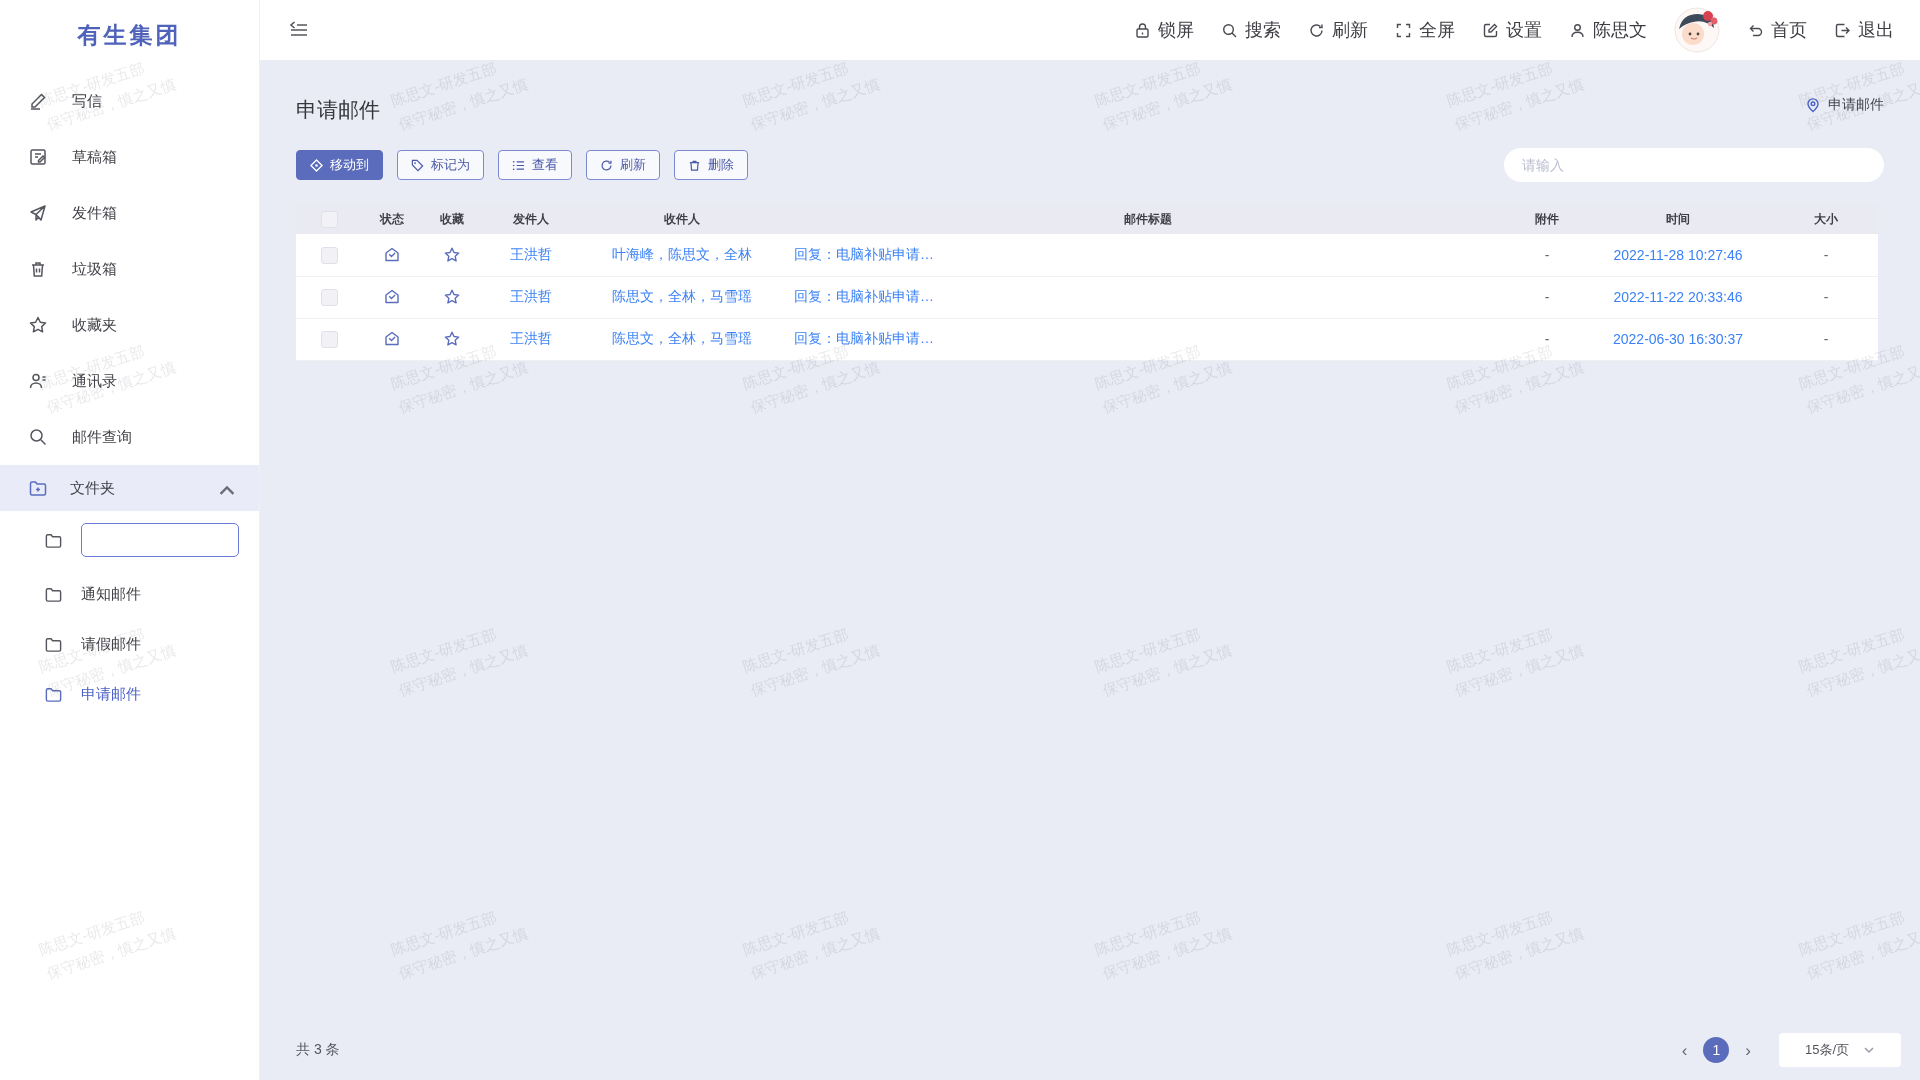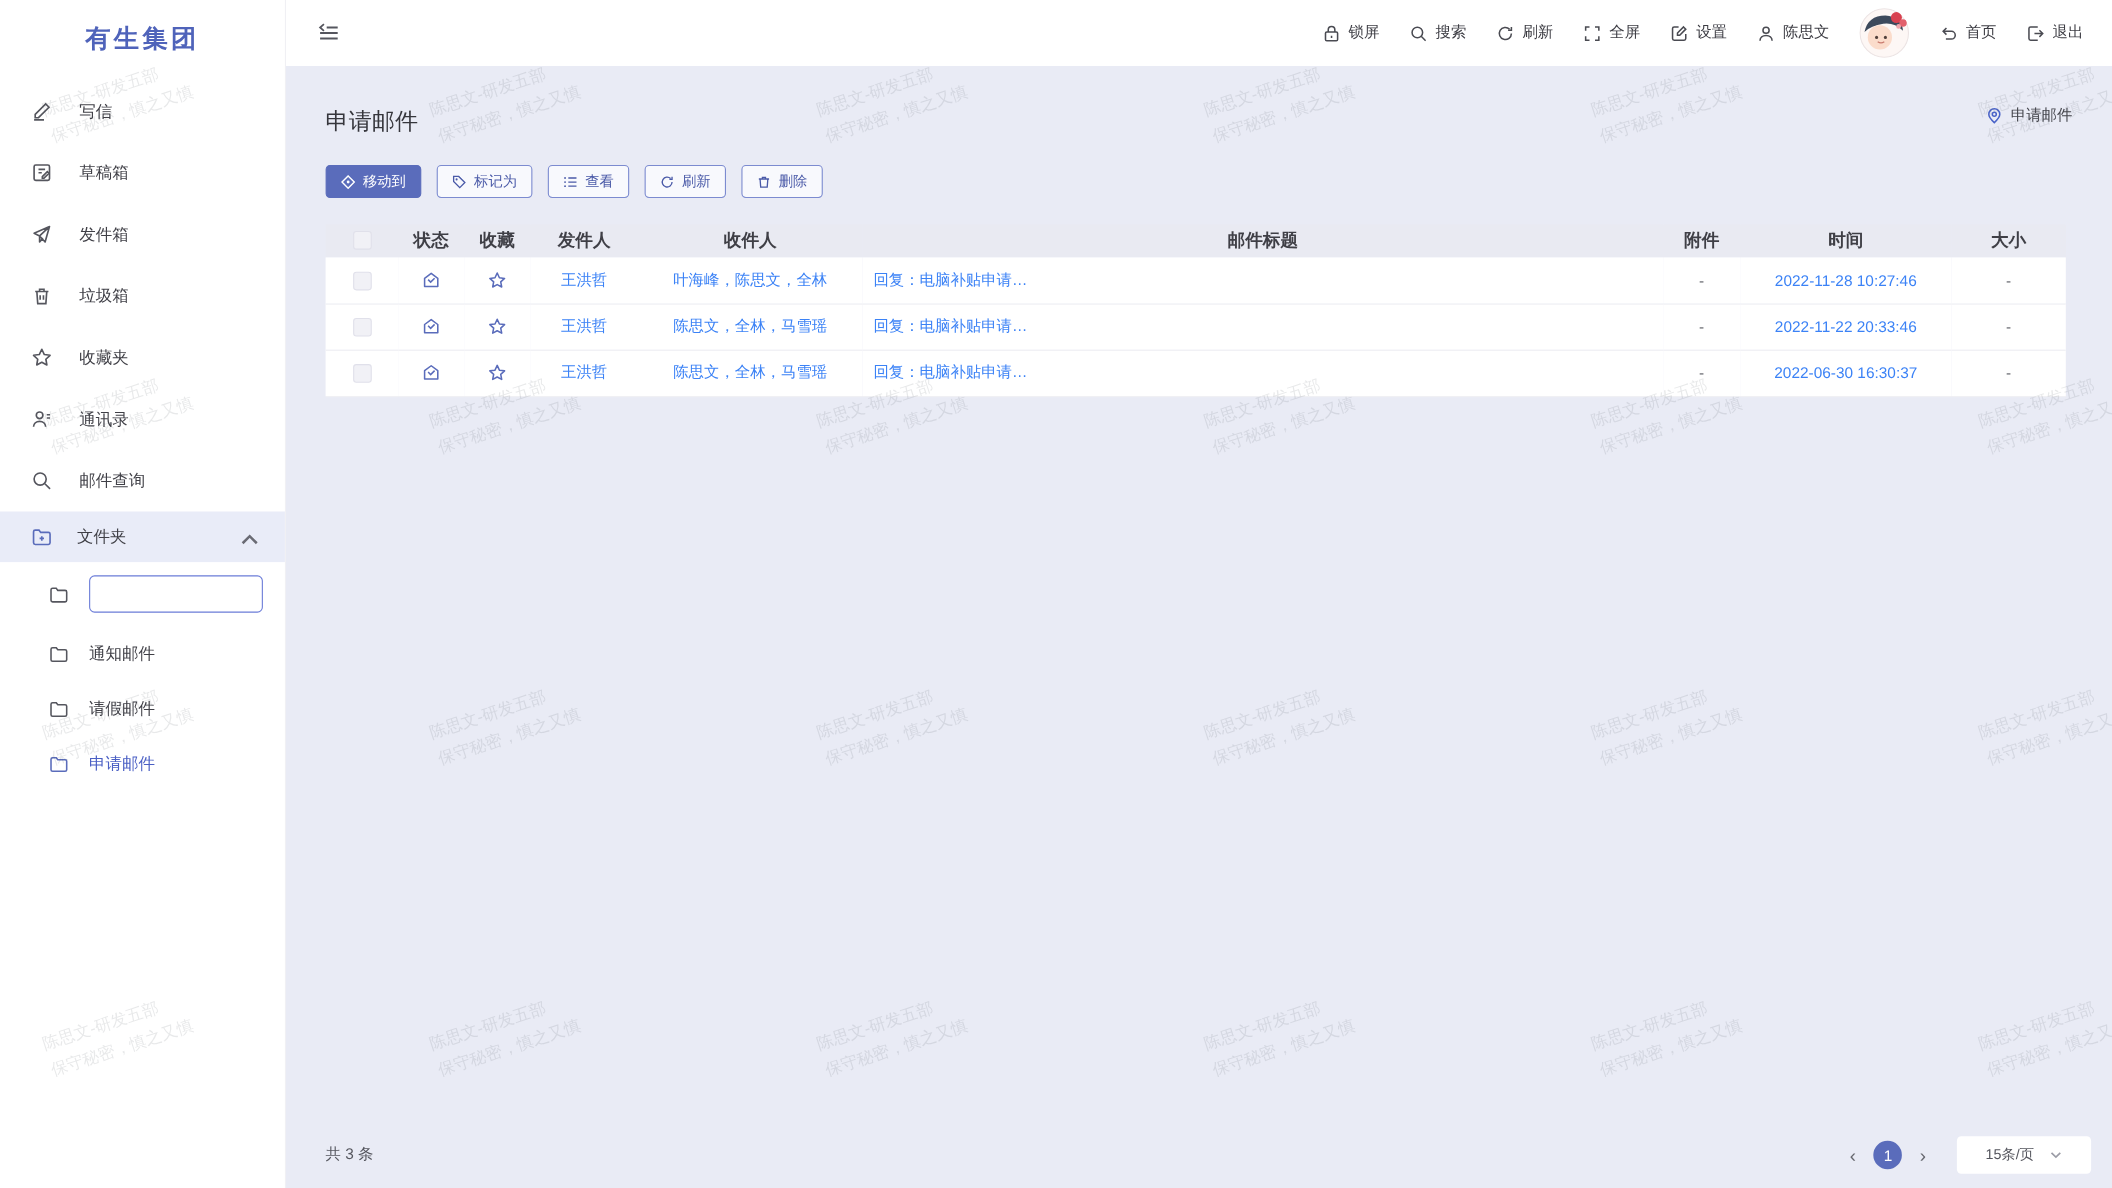--- a/index.html
+++ b/index.html
@@ -22,21 +22,21 @@
   .folder-child svg { width:19px; height:19px; }
   .folder-child.active { color:#4a5fc4; }
   .folder-child.active .ficon { color:#5a6cbb; }
   .folder-input { width:158px; height:34px; border:1px solid #6b7cd8; border-radius:5px; background:#fff; outline:none; padding:0 8px; font-size:14px; }
 
   
   .topbar { position:absolute; left:260px; top:0; width:1660px; height:60px; background:#fff; display:flex; align-items:center; padding:0 26px 0 28px; z-index:2; }
   .collapse-btn { width:22px; height:22px; color:#55565e; cursor:pointer; }
   .collapse-btn svg { width:22px; height:22px; }
   .tb-right { margin-left:auto; display:flex; align-items:center; gap:27px; }
-  .tb-item { display:flex; align-items:center; gap:7px; font-size:14px; color:#3c3c43; cursor:pointer; }
+  .tb-item { display:flex; align-items:center; gap:7px; font-size:18px; color:#3c3c43; cursor:pointer; }
   .tb-item .ticon { width:17px; height:17px; color:#4a4b52; display:flex; }
   .tb-item svg { width:17px; height:17px; }
   .avatar { width:46px; height:46px; border-radius:50%; overflow:hidden; cursor:pointer; flex:0 0 auto; }
 
   
   .content { position:absolute; left:260px; top:60px; width:1660px; height:1020px; background:#e9ebf5; padding:36px 36px 0 36px; }
   .page-title { font-size:21px; color:#36363c; }
   .breadcrumb { position:absolute; top:36px; right:36px; display:flex; align-items:center; gap:7px; font-size:14px; color:#44454c; cursor:pointer; }
   .breadcrumb .bicon { width:16px; height:16px; color:#4a63c8; display:flex; }
   .breadcrumb svg { width:16px; height:16px; }
@@ -45,21 +45,21 @@
   .btn { display:inline-flex; align-items:center; gap:7px; height:30px; padding:0 13px; border-radius:4px; font-size:13px; cursor:pointer;
          border:1px solid #7c8bd0; color:#4a5aa8; background:#f8f9fd; }
   .btn svg { width:13px; height:13px; }
   .btn.primary { background:#5a6cbb; border-color:#5a6cbb; color:#fff; }
   .search-pill { position:absolute; right:0; top:-2px; width:380px; height:34px; border:none; border-radius:17px; background:#fff; padding:0 18px; font-size:14px; color:#44454c; outline:none; }
   .search-pill::placeholder { color:#b9bdcf; }
 
   
   table { border-collapse:collapse; table-layout:fixed; width:1582px; margin-top:24px; }
   thead tr { background:#e9eaf2; height:30px; }
-  thead th { font-size:16px; font-weight:bold; color:#3f3f46; text-align:center; }
+  thead th { font-size:12px; font-weight:bold; color:#3f3f46; text-align:center; }
   tbody tr { background:#fff; height:42px; border-bottom:1px solid #f0f0f4; }
   tbody td { font-size:14px; color:#3b82f6; text-align:center; }
   td.subject { text-align:left; padding-left:10px; }
   td.dim { color:#66676e; }
   .cb { display:inline-block; width:17px; height:17px; border-radius:3px; background:#f1f1f6; border:1px solid #e0e0ea; vertical-align:middle; cursor:pointer; }
   .cell-icon { width:18px; height:18px; color:#5a6cbb; display:inline-block; vertical-align:middle; cursor:pointer; }
   .cell-icon svg { width:18px; height:18px; }
 
   
   .list-footer { position:absolute; left:36px; right:19px; bottom:10px; height:40px; display:flex; align-items:center; }
@@ -327,20 +327,21 @@
           <path d="M11.8 1.8v2.6H9.2"></path>
         </svg>
       <span>刷新</span>
     </button>
     <button class="btn">
       <svg viewBox="0 0 14 14" fill="none" stroke="currentColor" stroke-width="1.3">
           <path d="M2 4h10M5.5 4V2.5h3V4M3.2 4l.6 8h6.4l.6-8"></path>
         </svg>
       <span>删除</span>
     </button>
+    <input class="search-pill" placeholder="请输入" style="">
   </div>
 
   <table>
     <colgroup>
       <col style="width:66px">
         <col style="width:60px">
         <col style="width:60px">
         <col style="width:98px">
         <col style="width:204px">
         <col style="width:728px">

